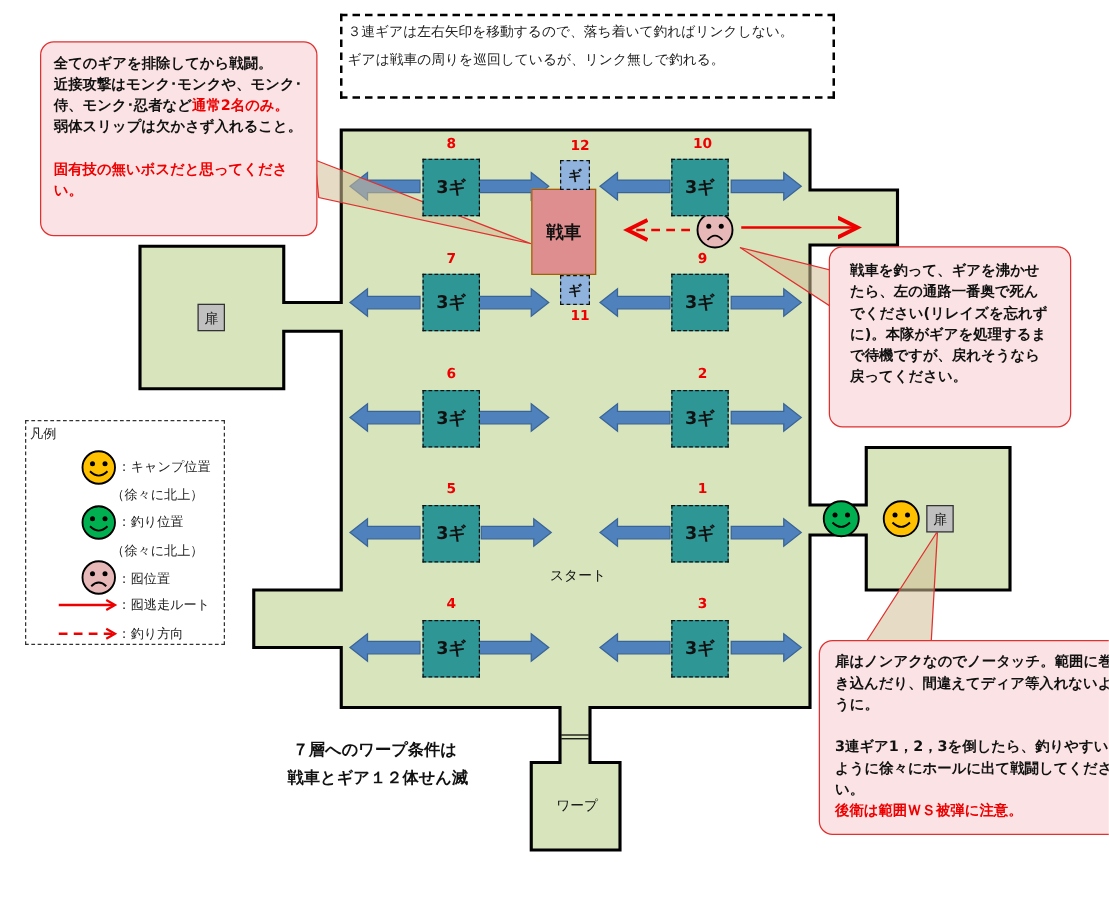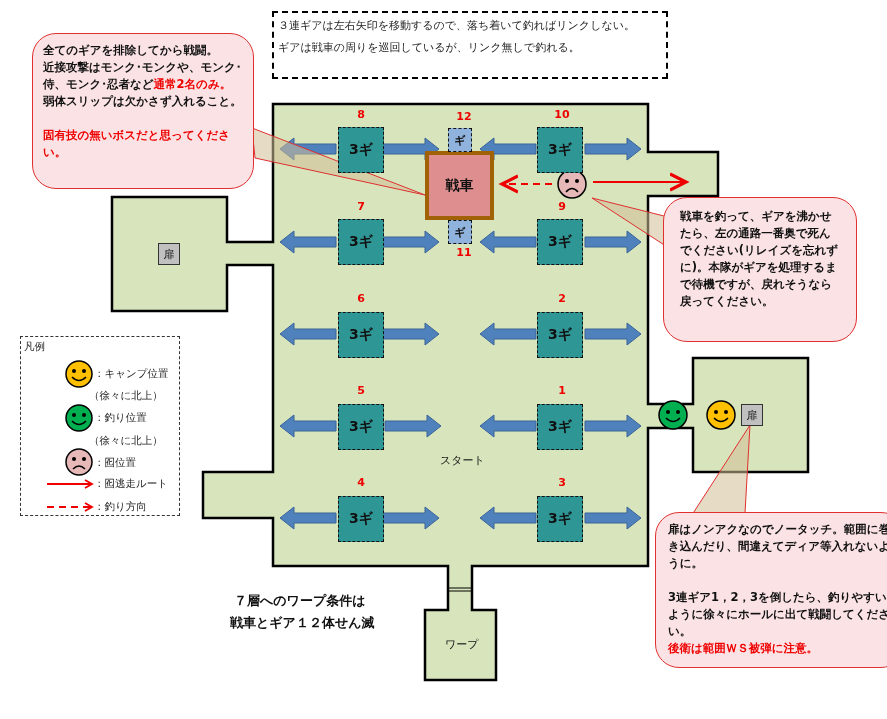--- a/index.html
+++ b/index.html
@@ -2,29 +2,29 @@
 <html><head>
 <meta charset="utf-8">
 <style>
   html,body{margin:0;padding:0;background:#fff;}
   body{width:887px;height:719px;position:relative;overflow:hidden;font-family:"DejaVu Sans",sans-serif;}
   #map{position:absolute;left:0;top:0;}
   .abs{position:absolute;}
   .note-top{left:272px;top:11px;width:396px;height:68px;border:2px dashed #000;background:#fff;box-sizing:border-box;padding:2px 4px;font-size:11px;line-height:22px;color:#222;}
   .note-top .line{white-space:nowrap;}
   .red{color:#e00;font-weight:bold;}
-  .bubble{background:#fbe3e5;border:1.5px solid #e03030;border-radius:24px;box-sizing:border-box;font-size:11.5px;font-weight:bold;line-height:17px;color:#111;padding:10px 12px;}
+  .bubble{background:#fbe3e5;border:1.5px solid #e03030;border-radius:11px;box-sizing:border-box;font-size:11.5px;font-weight:bold;line-height:17px;color:#111;padding:10px 12px;}
   .legend{left:20px;top:336px;width:160px;height:180px;border:1.5px dashed #333;box-sizing:border-box;font-size:10.5px;color:#222;text-align:right;}
   .legend .item{position:absolute;white-space:nowrap;}
   .bigtext{font-size:13px;font-weight:bold;color:#111;line-height:22px;}
   .smalltext{font-size:11px;color:#111;}
   .num{font-size:11px;font-weight:bold;color:#e00;text-align:center;width:24px;}
   .gear3{width:46px;height:46px;background:#2f9696;border:1px dashed #111;box-sizing:border-box;display:flex;align-items:center;justify-content:center;font-weight:bold;font-size:14px;color:#111;}
   .gear1{width:24px;height:24px;background:#8fb3dc;border:1px dashed #111;box-sizing:border-box;display:flex;align-items:center;justify-content:center;font-size:11px;font-weight:bold;color:#111;}
-  .tank{left:425px;top:151px;width:69px;height:69px;background:#de8e8e;border:4px solid #a16207;box-sizing:border-box;display:flex;align-items:center;justify-content:center;font-weight:bold;font-size:14px;color:#111;}
+  .tank{left:425px;top:151px;width:52px;height:69px;background:#de8e8e;border:1px solid #a16207;box-sizing:border-box;display:flex;align-items:center;justify-content:center;font-weight:bold;font-size:14px;color:#111;}
   .door{width:22px;height:22px;background:#c0c0c0;border:1px solid #333;box-sizing:border-box;font-size:11px;display:flex;align-items:center;justify-content:center;color:#111;}
 </style>
 </head>
 <body>
 
 <svg id="map" width="887" height="719">
   <defs>
     <marker id="redhead" markerWidth="10" markerHeight="10" refX="8" refY="5" orient="auto">
       <path d="M0,1 L8,5 L0,9" fill="none" stroke="#e00" stroke-width="1.6"></path>
     </marker>

